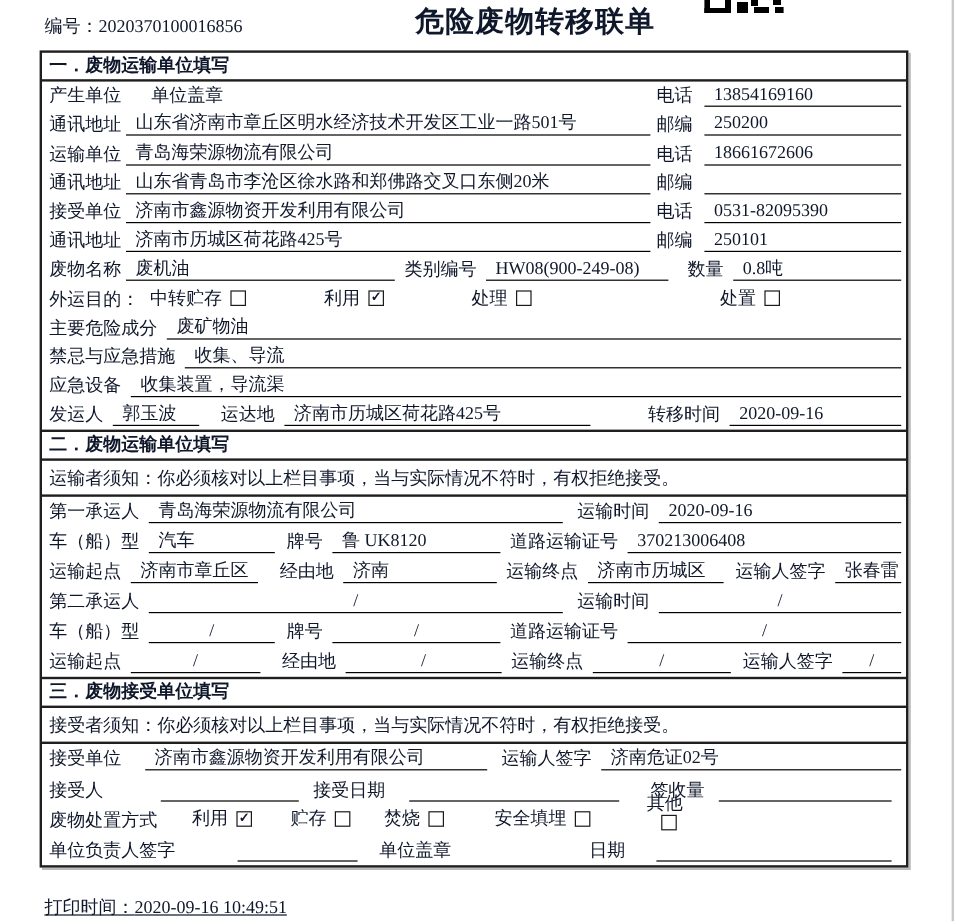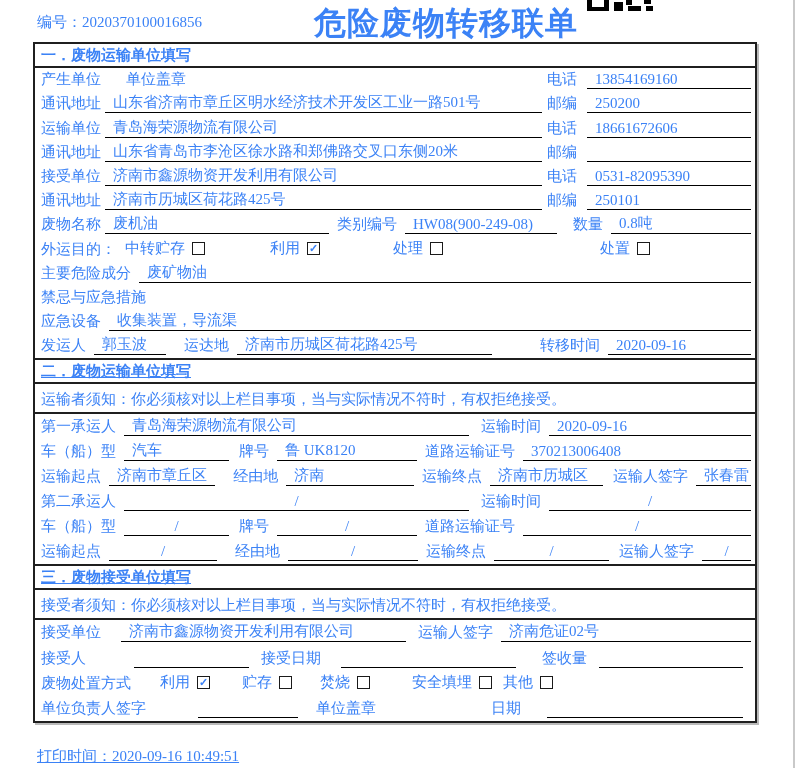--- a/index.html
+++ b/index.html
@@ -1,30 +1,30 @@
 <!DOCTYPE html>
 <html><head>
 <meta charset="utf-8">
 <style>
   html,body{margin:0;padding:0;background:#fff;}
   .page{position:relative;width:796px;height:768px;background:#ffffff;overflow:hidden;
-        font-family:"Liberation Serif","DejaVu Serif",serif;font-size:15px;color:#3b82f6;}
+        font-family:"Liberation Serif","DejaVu Serif",serif;font-size:15px;color:#0f172a;}
   .edge{position:absolute;right:1px;top:0;width:2px;height:768px;background:#c9c9c9;}
   
   .topbar{position:absolute;left:0;top:0;width:100%;height:42px;}
   .serial{position:absolute;left:37px;top:13px;white-space:nowrap;}
   .title{position:absolute;left:96px;top:2px;width:700px;text-align:center;
-         font-size:32px;font-weight:bold;letter-spacing:1px;margin:0;}
+         font-size:24px;font-weight:bold;letter-spacing:1px;margin:0;}
   .qr{position:absolute;left:587px;top:0;}
   
   .form{position:absolute;left:33px;top:42px;width:720px;border:2px solid #1f1f1f;
         box-shadow:2px 2px 0 rgba(130,130,130,.55);background:#fff;}
   .sech{height:22px;line-height:22px;border-bottom:2px solid #1f1f1f;font-weight:bold;
         padding-left:6px;font-size:15px;}
-  .sech.mid{border-top:2px solid #1f1f1f;text-decoration:underline;}
+  .sech.mid{border-top:2px solid #1f1f1f;}
   .notice{height:28px;line-height:30px;border-bottom:2px solid #1f1f1f;padding-left:6px;white-space:nowrap;}
   .row{position:relative;display:flex;align-items:flex-end;padding:0 4px 3px 6px;box-sizing:border-box;}
   .r1{height:24.2px;} .r2{height:25px;} .r3{height:25.2px;}
   .lbl{white-space:nowrap;}
   .u{border-bottom:1px solid #000;white-space:nowrap;padding:0 2px 0 8px;min-height:18px;box-sizing:border-box;}
   .u.ctr{text-align:center;padding:0 2px;}
   .fill{flex:1 1 auto;}
   .rgt{position:absolute;left:512px;right:4px;bottom:3px;display:flex;align-items:flex-end;}
   .rgt .lbl{margin-right:10px;}
   .rgt .u{flex:1 1 auto;}
@@ -35,21 +35,21 @@
   .ml52{margin-left:52px;} .ml115{margin-left:115px;} .mr8{margin-right:8px;}
   .w72{width:72px;} .w80{width:80px;} .w100{width:100px;} .w105{width:105px;} .w108{width:108px;}
   .w115{width:115px;} .w130{width:130px;} .w140{width:140px;} .w150{width:150px;} .w152{width:152px;}
   .w175{width:175px;} .w224{width:224px;} .w255{width:255px;} .w285{width:285px;} .w290{width:290px;}
   .w345{width:345px;} .w437{width:437px;}
   
   .cbg{position:absolute;bottom:4px;display:flex;align-items:center;white-space:nowrap;}
   .cb{display:inline-block;width:11px;height:11px;border:1.6px solid #1a1a1a;margin-left:7px;
       text-align:center;font-size:11px;line-height:10px;font-weight:bold;overflow:hidden;}
   .p1{left:90px;} .p2{left:235px;} .p3{left:358px;} .p4{left:565px;align-items:center;}
-  .d1{left:125px;} .d2{left:207px;} .d3{left:285px;} .d4{left:377px;} .d5{left:468px;}
+  .d1{left:125px;} .d2{left:207px;} .d3{left:285px;} .d4{left:377px;} .d5{left:504px;flex-direction:column;}
   .printline{position:absolute;left:37px;top:747px;white-space:nowrap;text-decoration:underline;}
 </style>
 </head>
 <body>
 
 <div class="page">
   <div class="topbar">
     <div class="serial"><span>编号：</span><span>2020370100016856</span></div>
     <div class="title">危险废物转移联单</div>
     <svg class="qr" width="66" height="11" viewBox="0 0 66 11" shape-rendering="crispEdges">
@@ -154,20 +154,21 @@
       </span>
     </div>
 
     <div class="row r1">
       <span class="lbl">主要危险成分</span>
       <span class="u fill ml8">废矿物油</span>
     </div>
 
     <div class="row r1">
       <span class="lbl">禁忌与应急措施</span>
+      <span class="u fill ml8">收集、导流</span>
     </div>
 
     <div class="row r1">
       <span class="lbl">应急设备</span>
       <span class="u fill ml8">收集装置，导流渠</span>
     </div>
 
     <div class="row r1">
       <span class="lbl">发运人</span>
       <span class="u w72 ml8">郭玉波</span>

